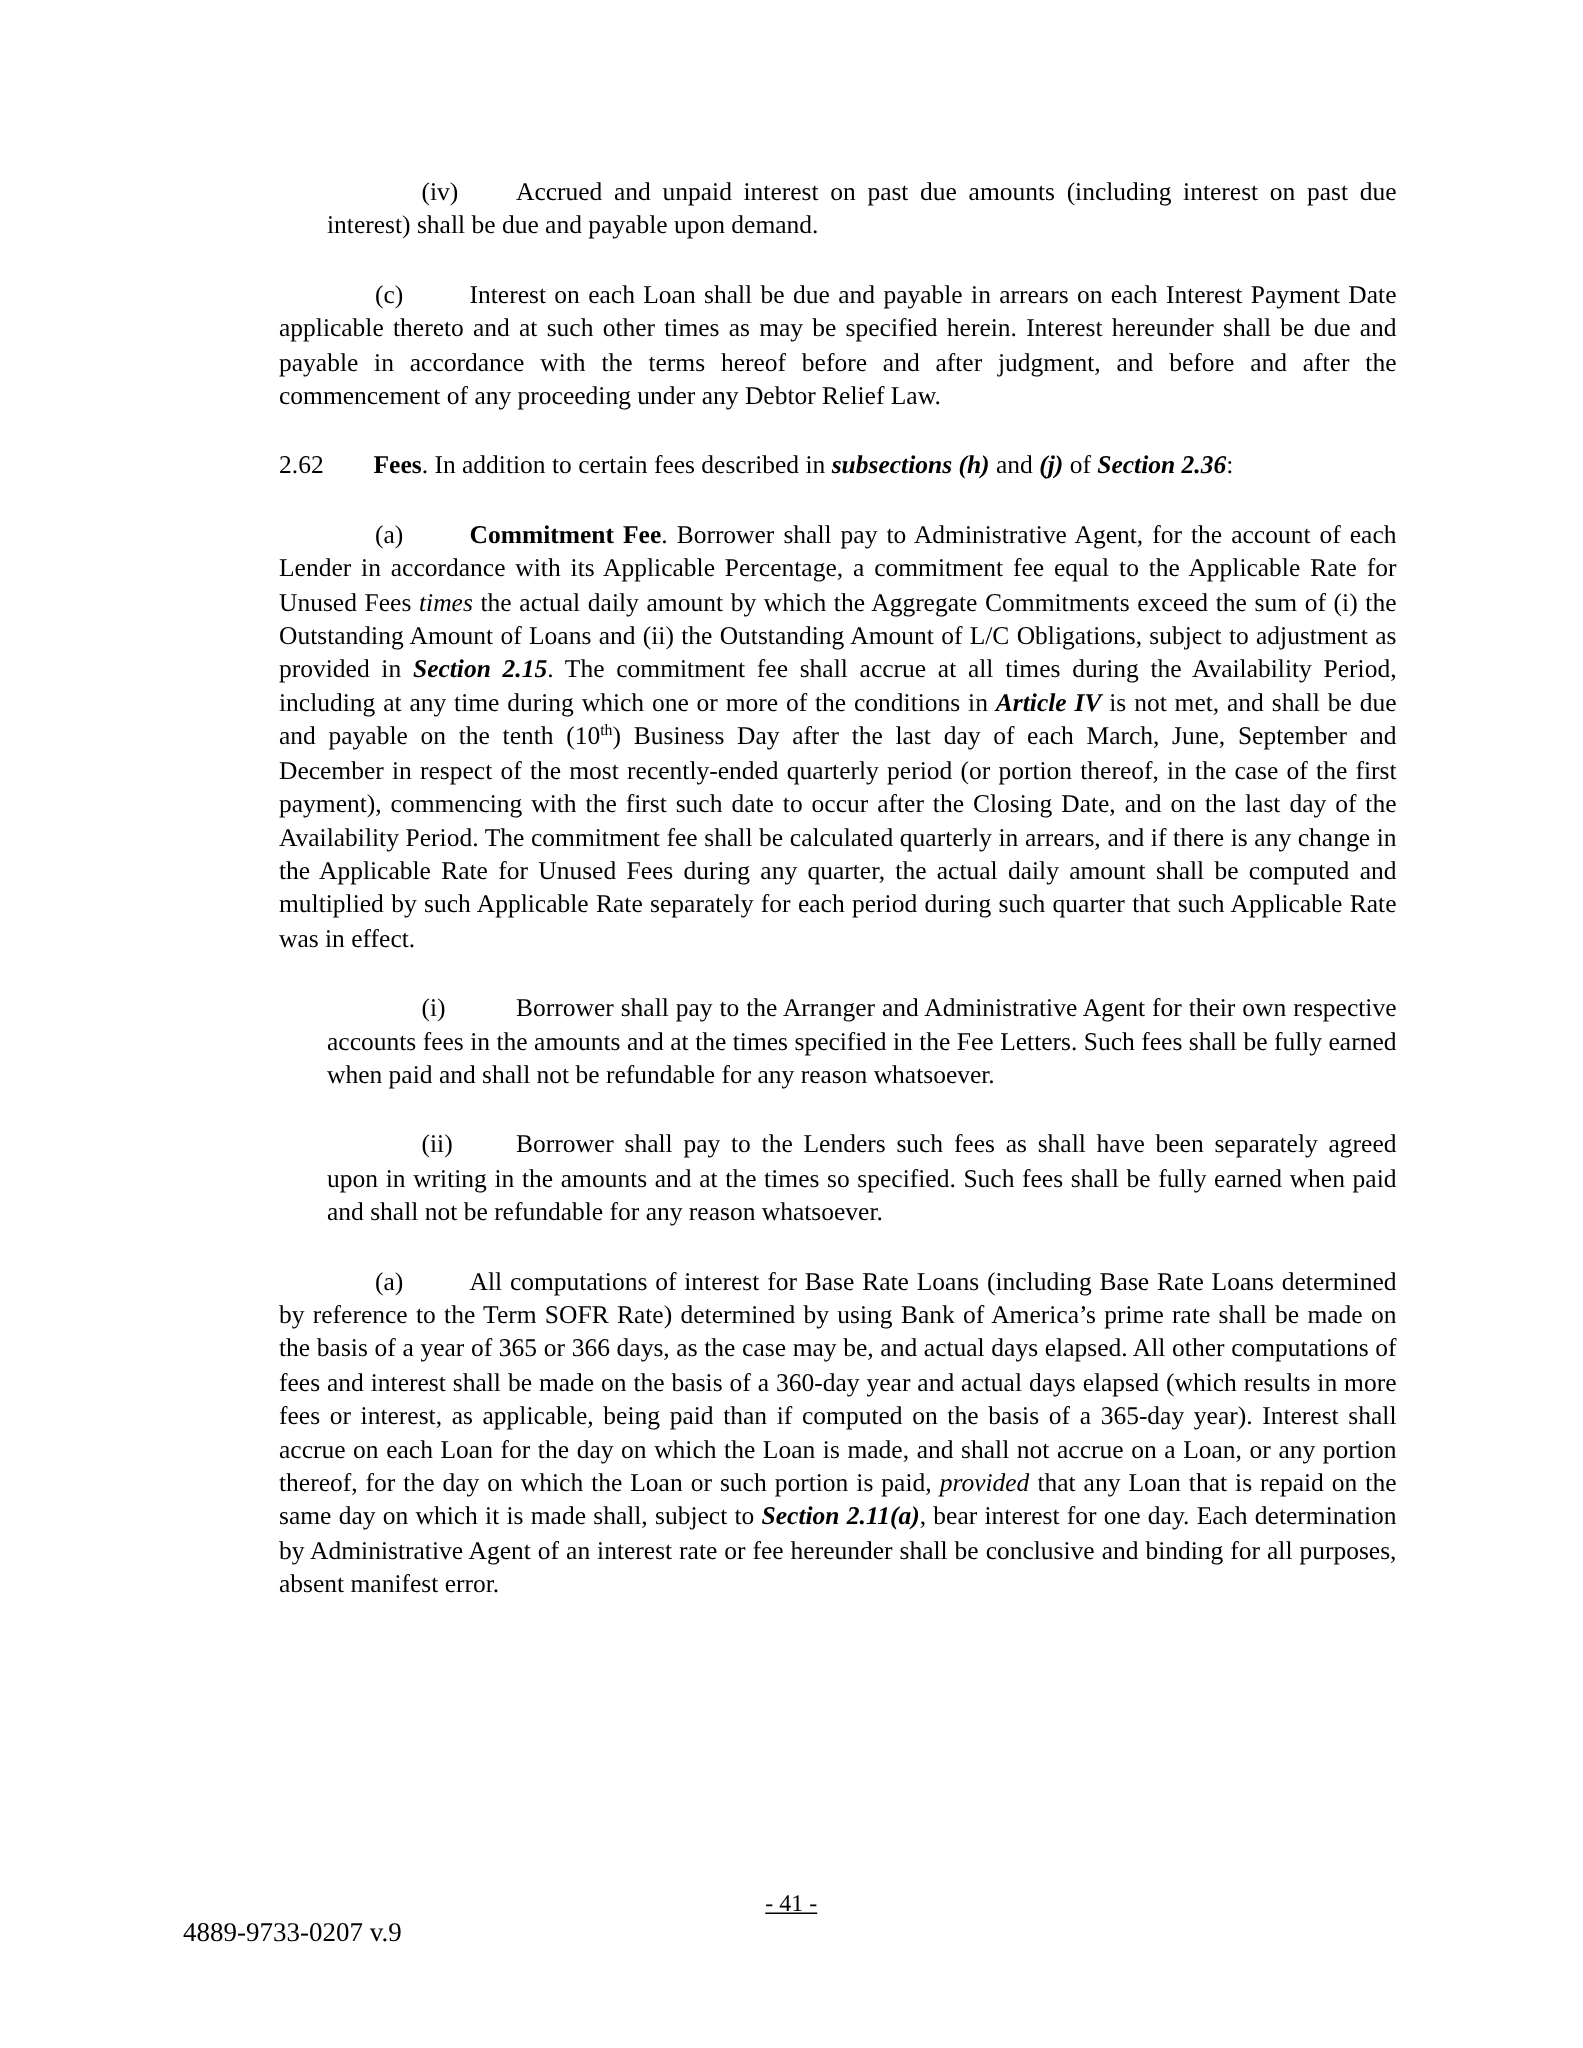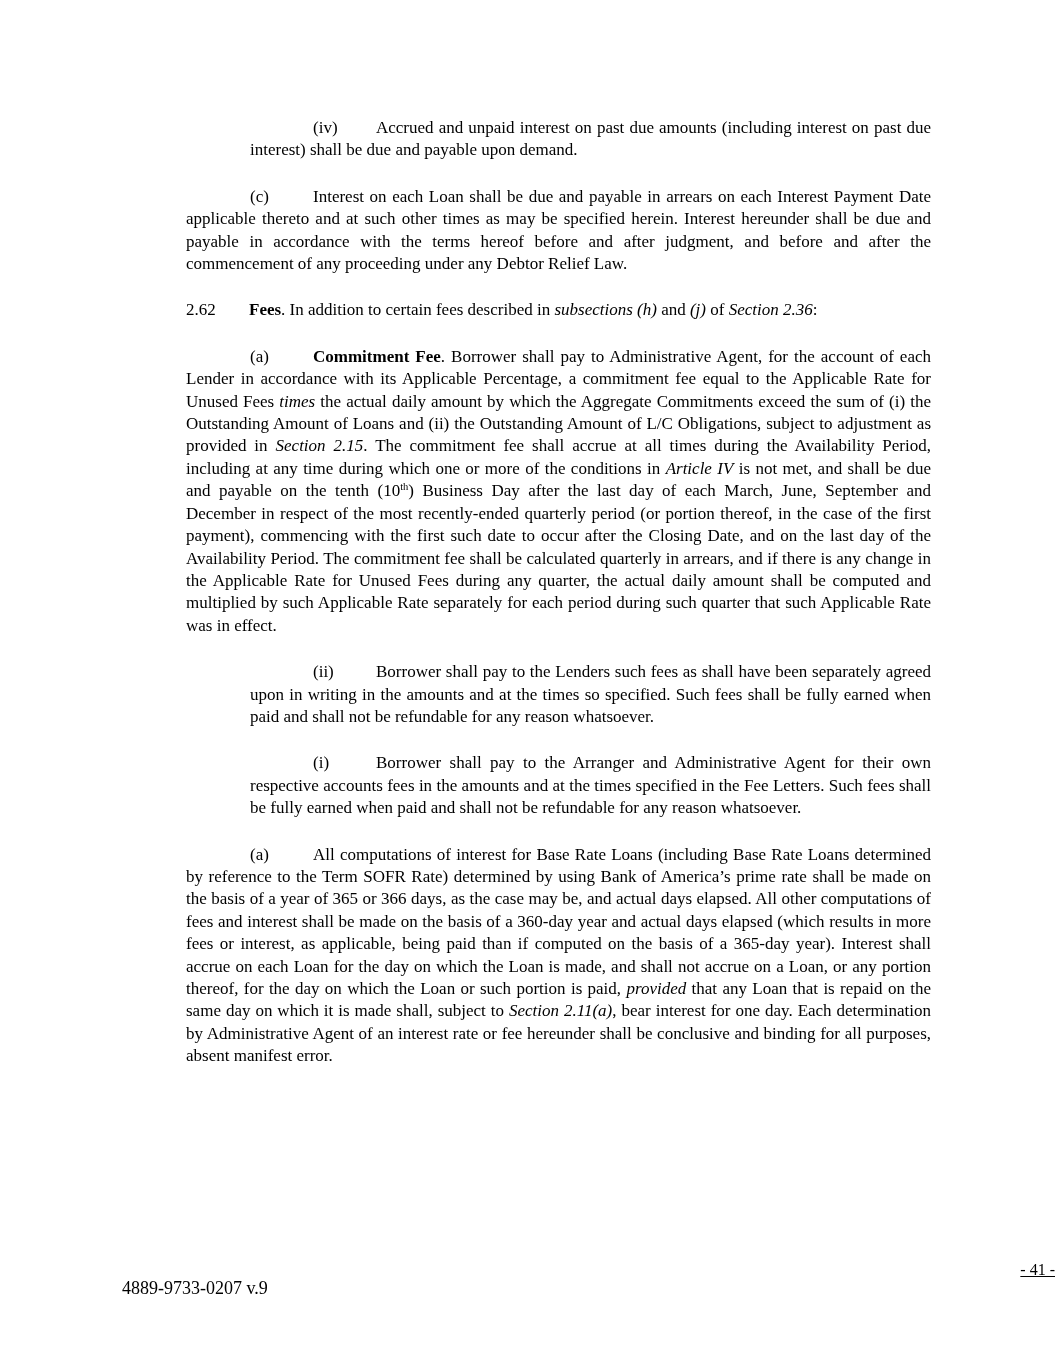--- a/index.html
+++ b/index.html
@@ -18,52 +18,52 @@
     font-family: "Liberation Serif", "DejaVu Serif", serif;
     font-size: 17px;
     line-height: 22.4px;
   }
   .para {
     margin: 0 0 24px 0;
     text-align: justify;
   }
   .sec  { text-indent: 0; }
   .lvl1 { text-indent: 64px; }
-  .lvl2 { margin-left: 64px; text-indent: 63px; }
+  .lvl2 { margin-left: 32px; text-indent: 63px; }
 
   .r-n  {}
   .r-b  { font-weight: bold; }
   .r-i  { font-style: italic; }
-  .r-bi { font-weight: normal; font-style: italic; }
+  .r-bi { font-weight: bold; font-style: italic; }
   .r-sup { vertical-align: super; font-size: 0.62em; line-height: 0; margin-top: 40px; }
   .r-lbl { display: inline-block; width: 63px; text-indent: 0; }
 
   .footer-pn {
     position: absolute;
     left: 0;
     right: 0;
     bottom: 84px;
-    text-align: right;
+    text-align: center;
     font-size: 16px;
     text-decoration: underline;
   }
   .footer-id {
     position: absolute;
     left: 122px;
     bottom: 66px;
     font-size: 18px;
   }
 </style>
 </head>
 <body>
 
 <div class="page">
   <p class="para lvl2"><span class="r-lbl">(iv)</span><span class="r-n">Accrued and unpaid interest on past due amounts (including interest on past due interest) shall be due and payable upon demand.</span></p>
   <p class="para lvl1"><span class="r-lbl">(c)</span><span class="r-n">Interest on each Loan shall be due and payable in arrears on each Interest Payment Date applicable thereto and at such other times as may be specified herein. Interest hereunder shall be due and payable in accordance with the terms hereof before and after judgment, and before and after the commencement of any proceeding under any Debtor Relief Law.</span></p>
   <p class="para sec"><span class="r-lbl">2.62</span><span class="r-b">Fees</span><span class="r-n">. In addition to certain fees described in </span><span class="r-bi">subsections (h)</span><span class="r-n"> and </span><span class="r-bi">(j)</span><span class="r-n"> of </span><span class="r-bi">Section 2.36</span><span class="r-n">:</span></p>
   <p class="para lvl1"><span class="r-lbl">(a)</span><span class="r-b">Commitment Fee</span><span class="r-n">. Borrower shall pay to Administrative Agent, for the account of each Lender in accordance with its Applicable Percentage, a commitment fee equal to the Applicable Rate for Unused Fees </span><span class="r-i">times</span><span class="r-n"> the actual daily amount by which the Aggregate Commitments exceed the sum of (i) the Outstanding Amount of Loans and (ii) the Outstanding Amount of L/C Obligations, subject to adjustment as provided in </span><span class="r-bi">Section 2.15</span><span class="r-n">. The commitment fee shall accrue at all times during the Availability Period, including at any time during which one or more of the conditions in </span><span class="r-bi">Article IV</span><span class="r-n"> is not met, and shall be due and payable on the tenth (10</span><span class="r-sup">th</span><span class="r-n">) Business Day after the last day of each March, June, September and December in respect of the most recently-ended quarterly period (or portion thereof, in the case of the first payment), commencing with the first such date to occur after the Closing Date, and on the last day of the Availability Period. The commitment fee shall be calculated quarterly in arrears, and if there is any change in the Applicable Rate for Unused Fees during any quarter, the actual daily amount shall be computed and multiplied by such Applicable Rate separately for each period during such quarter that such Applicable Rate was in effect.</span></p>
+  <p class="para lvl2"><span class="r-lbl">(i)</span><span class="r-n">Borrower shall pay to the Arranger and Administrative Agent for their own respective accounts fees in the amounts and at the times specified in the Fee Letters. Such fees shall be fully earned when paid and shall not be refundable for any reason whatsoever.</span></p>
   <p class="para lvl2"><span class="r-lbl">(ii)</span><span class="r-n">Borrower shall pay to the Lenders such fees as shall have been separately agreed upon in writing in the amounts and at the times so specified. Such fees shall be fully earned when paid and shall not be refundable for any reason whatsoever.</span></p>
-  <p class="para lvl2"><span class="r-lbl">(i)</span><span class="r-n">Borrower shall pay to the Arranger and Administrative Agent for their own respective accounts fees in the amounts and at the times specified in the Fee Letters. Such fees shall be fully earned when paid and shall not be refundable for any reason whatsoever.</span></p>
   <p class="para lvl1"><span class="r-lbl">(a)</span><span class="r-n">All computations of interest for Base Rate Loans (including Base Rate Loans determined by reference to the Term SOFR Rate) determined by using Bank of America’s prime rate shall be made on the basis of a year of 365 or 366 days, as the case may be, and actual days elapsed. All other computations of fees and interest shall be made on the basis of a 360-day year and actual days elapsed (which results in more fees or interest, as applicable, being paid than if computed on the basis of a 365-day year). Interest shall accrue on each Loan for the day on which the Loan is made, and shall not accrue on a Loan, or any portion thereof, for the day on which the Loan or such portion is paid, </span><span class="r-i">provided</span><span class="r-n"> that any Loan that is repaid on the same day on which it is made shall, subject to </span><span class="r-bi">Section 2.11(a)</span><span class="r-n">, bear interest for one day. Each determination by Administrative Agent of an interest rate or fee hereunder shall be conclusive and binding for all purposes, absent manifest error.</span></p>
 
   <div class="footer-pn">- 41 -</div>
   <div class="footer-id">4889-9733-0207 v.9</div>
 </div>
 
 </body></html>

